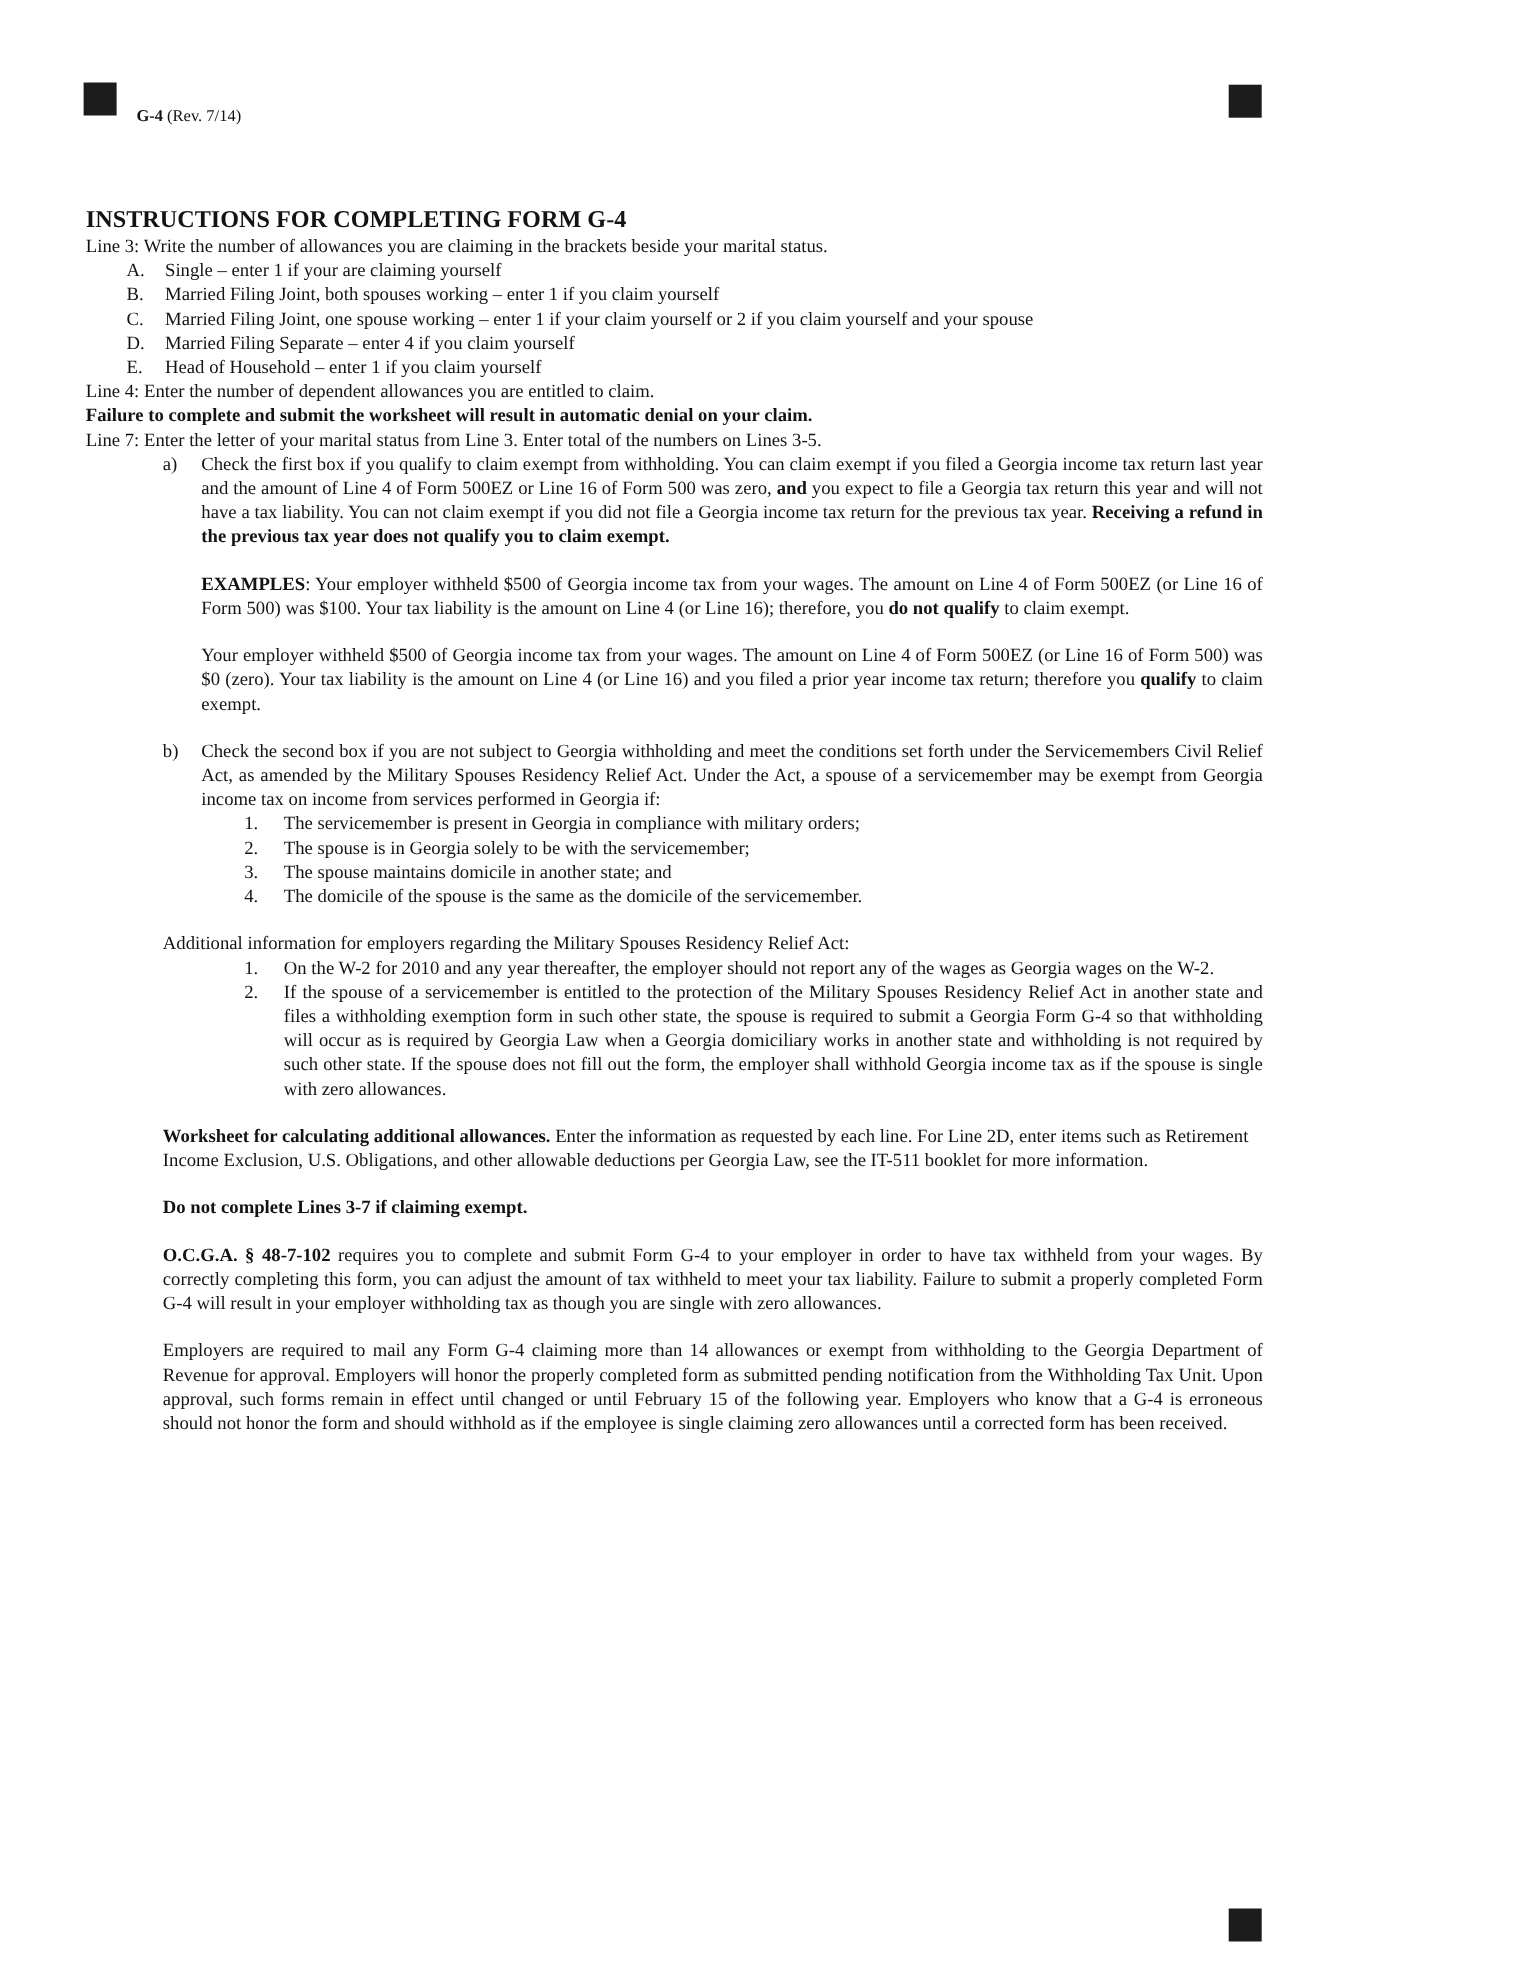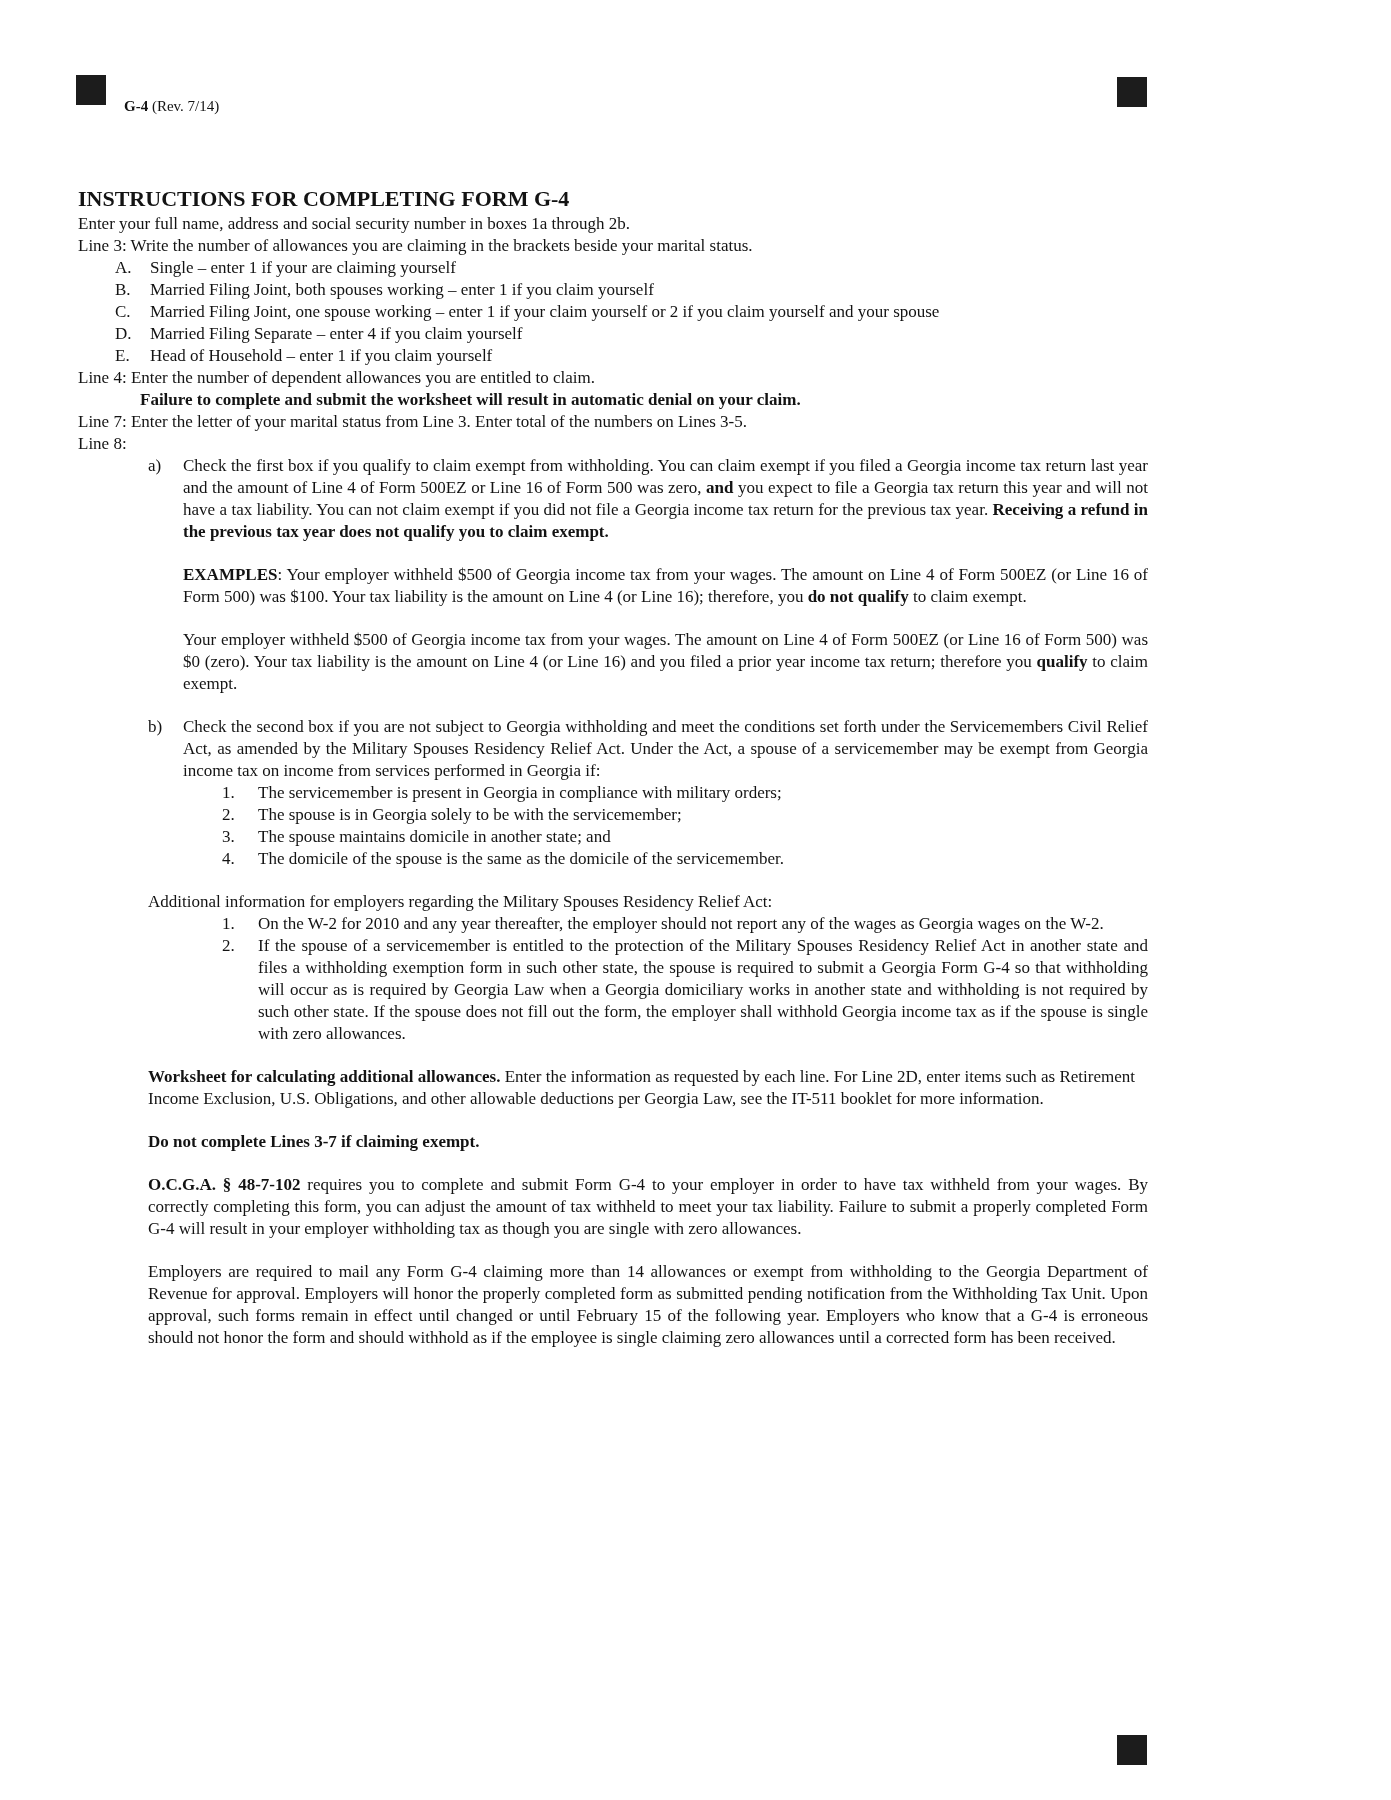--- a/index.html
+++ b/index.html
@@ -26,21 +26,21 @@
   .content { position: absolute; left: 78px; top: 188px; width: 1070px; }
 
   .title { font-size: 22px; font-weight: bold; margin-bottom: 3px; }
 
   .hang { padding-left: 62px; text-indent: -62px; }
 
   .letter-item { display: flex; margin-left: 37px; }
   .letter-item .marker { flex: 0 0 35px; }
   .letter-item .txt { flex: 1; }
 
-  .bold-note { margin-left: 62px; font-weight: bold; }
+  .bold-note { font-weight: bold; }
 
   .ab-item { display: flex; margin-left: 70px; }
   .ab-item .marker { flex: 0 0 35px; }
   .ab-item .txt { flex: 1; }
 
   .num-item { display: flex; margin-left: 144px; }
   .num-item .marker { flex: 0 0 36px; }
   .num-item .txt { flex: 1; }
 
   .blockp { margin-left: 70px; }
@@ -57,21 +57,20 @@
   <div class="sq tl"></div>
   <div class="sq tr"></div>
   <div class="sq br"></div>
 
   <div class="header"><span class="b">G-4</span><span> (Rev. 7/14)</span></div>
 
   <div class="content">
 
     <div class="title">INSTRUCTIONS FOR COMPLETING FORM G-4</div>
 
-    <div>Enter your full name, address and social security number in boxes 1a through 2b.</div>
 
     <div class="hang">Line 3: Write the number of allowances you are claiming in the brackets beside your marital status.</div>
 
     <div class="letter-item">
       <span class="marker">A.</span>
       <span class="txt">Single – enter 1 if your are claiming yourself</span>
     </div>
     <div class="letter-item">
       <span class="marker">B.</span>
       <span class="txt">Married Filing Joint, both spouses working – enter 1 if you claim yourself</span>
@@ -89,21 +88,20 @@
       <span class="txt">Head of Household – enter 1 if you claim yourself</span>
     </div>
 
     <div>Line 4: Enter the number of dependent allowances you are entitled to claim.</div>
 
     <div class="bold-note">Failure to complete and submit the worksheet will result in automatic denial on your claim.</div>
 
 
     <div>Line 7: Enter the letter of your marital status from Line 3.  Enter total of the numbers on Lines 3-5.</div>
 
-    <div>Line 8:</div>
 
     <div class="ab-item">
       <span class="marker">a)</span>
       <div class="txt just"><span>Check the first box if you qualify to claim exempt from withholding.  You can claim exempt if you filed a Georgia income tax return last year and the amount of Line 4 of Form 500EZ or Line 16 of Form 500 was zero, </span><span class="b">and</span><span> you expect to file a Georgia tax return this year and will not have a tax liability.  You can not claim exempt if you did not file a Georgia income tax return for the previous tax year.  </span><span class="b">Receiving a refund in the previous tax year does not qualify you to claim exempt.</span></div>
     </div>
 
     <div class="ex-para just gap"><span class="b">EXAMPLES</span><span>:  Your employer withheld $500 of Georgia income tax from your wages.  The amount on Line 4 of Form 500EZ (or Line 16 of Form 500) was $100.  Your tax liability is the amount on Line 4 (or Line 16); therefore, you </span><span class="b">do not qualify</span><span> to claim exempt.</span></div>
 
     <div class="ex-para just gap"><span>Your employer withheld $500 of Georgia income tax from your wages.  The amount on Line 4 of Form 500EZ (or Line 16 of Form 500) was $0 (zero).  Your tax liability is the amount on Line 4 (or Line 16) and you filed a prior year income tax return; therefore you </span><span class="b">qualify</span><span> to claim exempt.</span></div>
 

